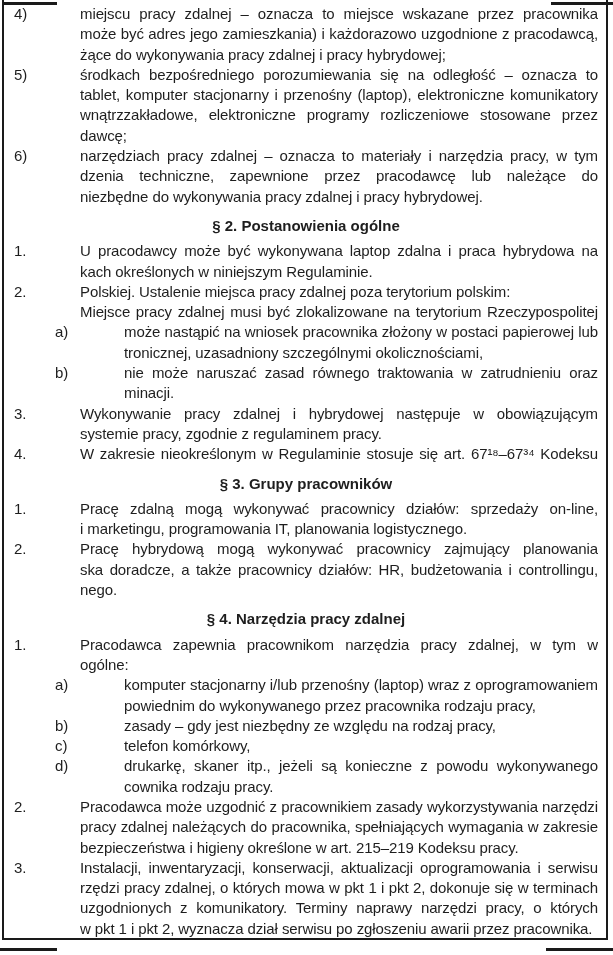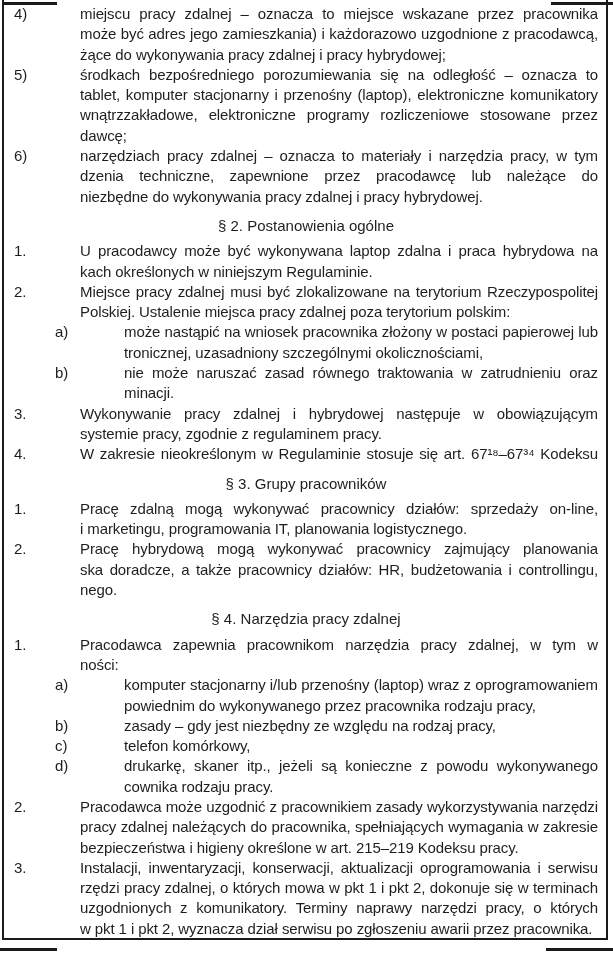--- a/index.html
+++ b/index.html
@@ -66,21 +66,21 @@
     width: 100%;
     height: 0;
   }
   .line.last {
     text-align: left;
   }
   .heading {
     height: 20.3px;
     line-height: 20.3px;
     margin: 9px 0 5px 0;
-    font-weight: normal;
+    font-weight: bold;
     text-align: center;
     letter-spacing: 0;
   }
   .tick {
     position: absolute;
     background: #1a1a1a;
   }
   .tick.top-left     { left: 2px;   top: 2px;   width: 55px; height: 2.5px; }
   .tick.top-right    { left: 551px; top: 2px;   width: 62px; height: 2.5px; }
   .tick.bottom-left  { left: 0;     top: 948px; width: 57px; height: 3px; }
@@ -117,22 +117,22 @@
           <div class="line last">niezbędne do wykonywania pracy zdalnej i pracy hybrydowej.</div>
         </div>
         <div class="heading">§ 2. Postanowienia ogólne</div>
         <div class="item lvl1">
           <span class="marker">1.</span>
           <div class="line">U pracodawcy może być wykonywana laptop zdalna i praca hybrydowa na warun-</div>
           <div class="line last">kach określonych w niniejszym Regulaminie.</div>
         </div>
         <div class="item lvl1">
           <span class="marker">2.</span>
+          <div class="line last">Polskiej. Ustalenie miejsca pracy zdalnej poza terytorium polskim:</div>
           <div class="line">Miejsce pracy zdalnej musi być zlokalizowane na terytorium Rzeczypospolitej</div>
-          <div class="line last">Polskiej. Ustalenie miejsca pracy zdalnej poza terytorium polskim:</div>
         </div>
         <div class="item lvl2">
           <span class="marker">a)</span>
           <div class="line">może nastąpić na wniosek pracownika złożony w postaci papierowej lub elek-</div>
           <div class="line last">tronicznej, uzasadniony szczególnymi okolicznościami,</div>
         </div>
         <div class="item lvl2">
           <span class="marker">b)</span>
           <div class="line">nie może naruszać zasad równego traktowania w zatrudnieniu oraz niedyskry-</div>
           <div class="line last">minacji.</div>
@@ -155,21 +155,21 @@
         <div class="item lvl1">
           <span class="marker">2.</span>
           <div class="line">Pracę hybrydową mogą wykonywać pracownicy zajmujący planowania stanowi-</div>
           <div class="line">ska doradcze, a także pracownicy działów: HR, budżetowania i controllingu, praw-</div>
           <div class="line last">nego.</div>
         </div>
         <div class="heading">§ 4. Narzędzia pracy zdalnej</div>
         <div class="item lvl1">
           <span class="marker">1.</span>
           <div class="line">Pracodawca zapewnia pracownikom narzędzia pracy zdalnej, w tym w szczegól-</div>
-          <div class="line last">ności:</div>
+          <div class="line last">ogólne:</div>
         </div>
         <div class="item lvl2">
           <span class="marker">a)</span>
           <div class="line">komputer stacjonarny i/lub przenośny (laptop) wraz z oprogramowaniem od-</div>
           <div class="line last">powiednim do wykonywanego przez pracownika rodzaju pracy,</div>
         </div>
         <div class="item lvl2">
           <span class="marker">b)</span>
           <div class="line last">zasady – gdy jest niezbędny ze względu na rodzaj pracy,</div>
         </div>

